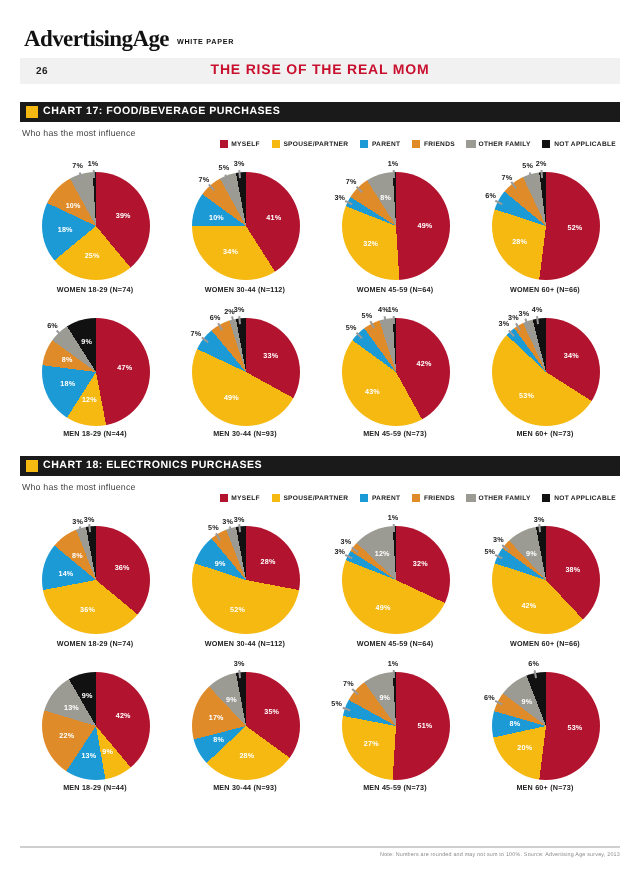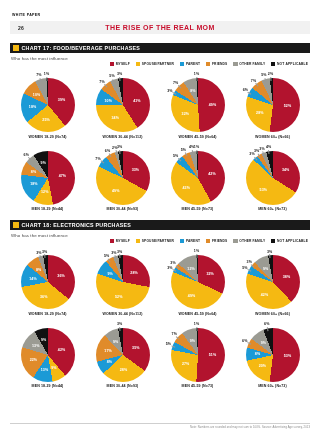--- a/index.html
+++ b/index.html
@@ -101,20 +101,21 @@
     font-size: 2.7px; color: #8a8a8a; text-align: right;
     letter-spacing: .1px;
   }
 </style>
 </head>
 <body>
 
 <div class="page">
 
   <div class="masthead">
+    <span class="brand">AdvertisingAge</span>
     <span class="brand-sub">WHITE PAPER</span>
   </div>
 
   <div class="runhead">
     <span class="pagenum">26</span>
     <span class="title">The Rise of the Real Mom</span>
   </div>
 
   <div id="charts-host">
       <div class="chart-block">

